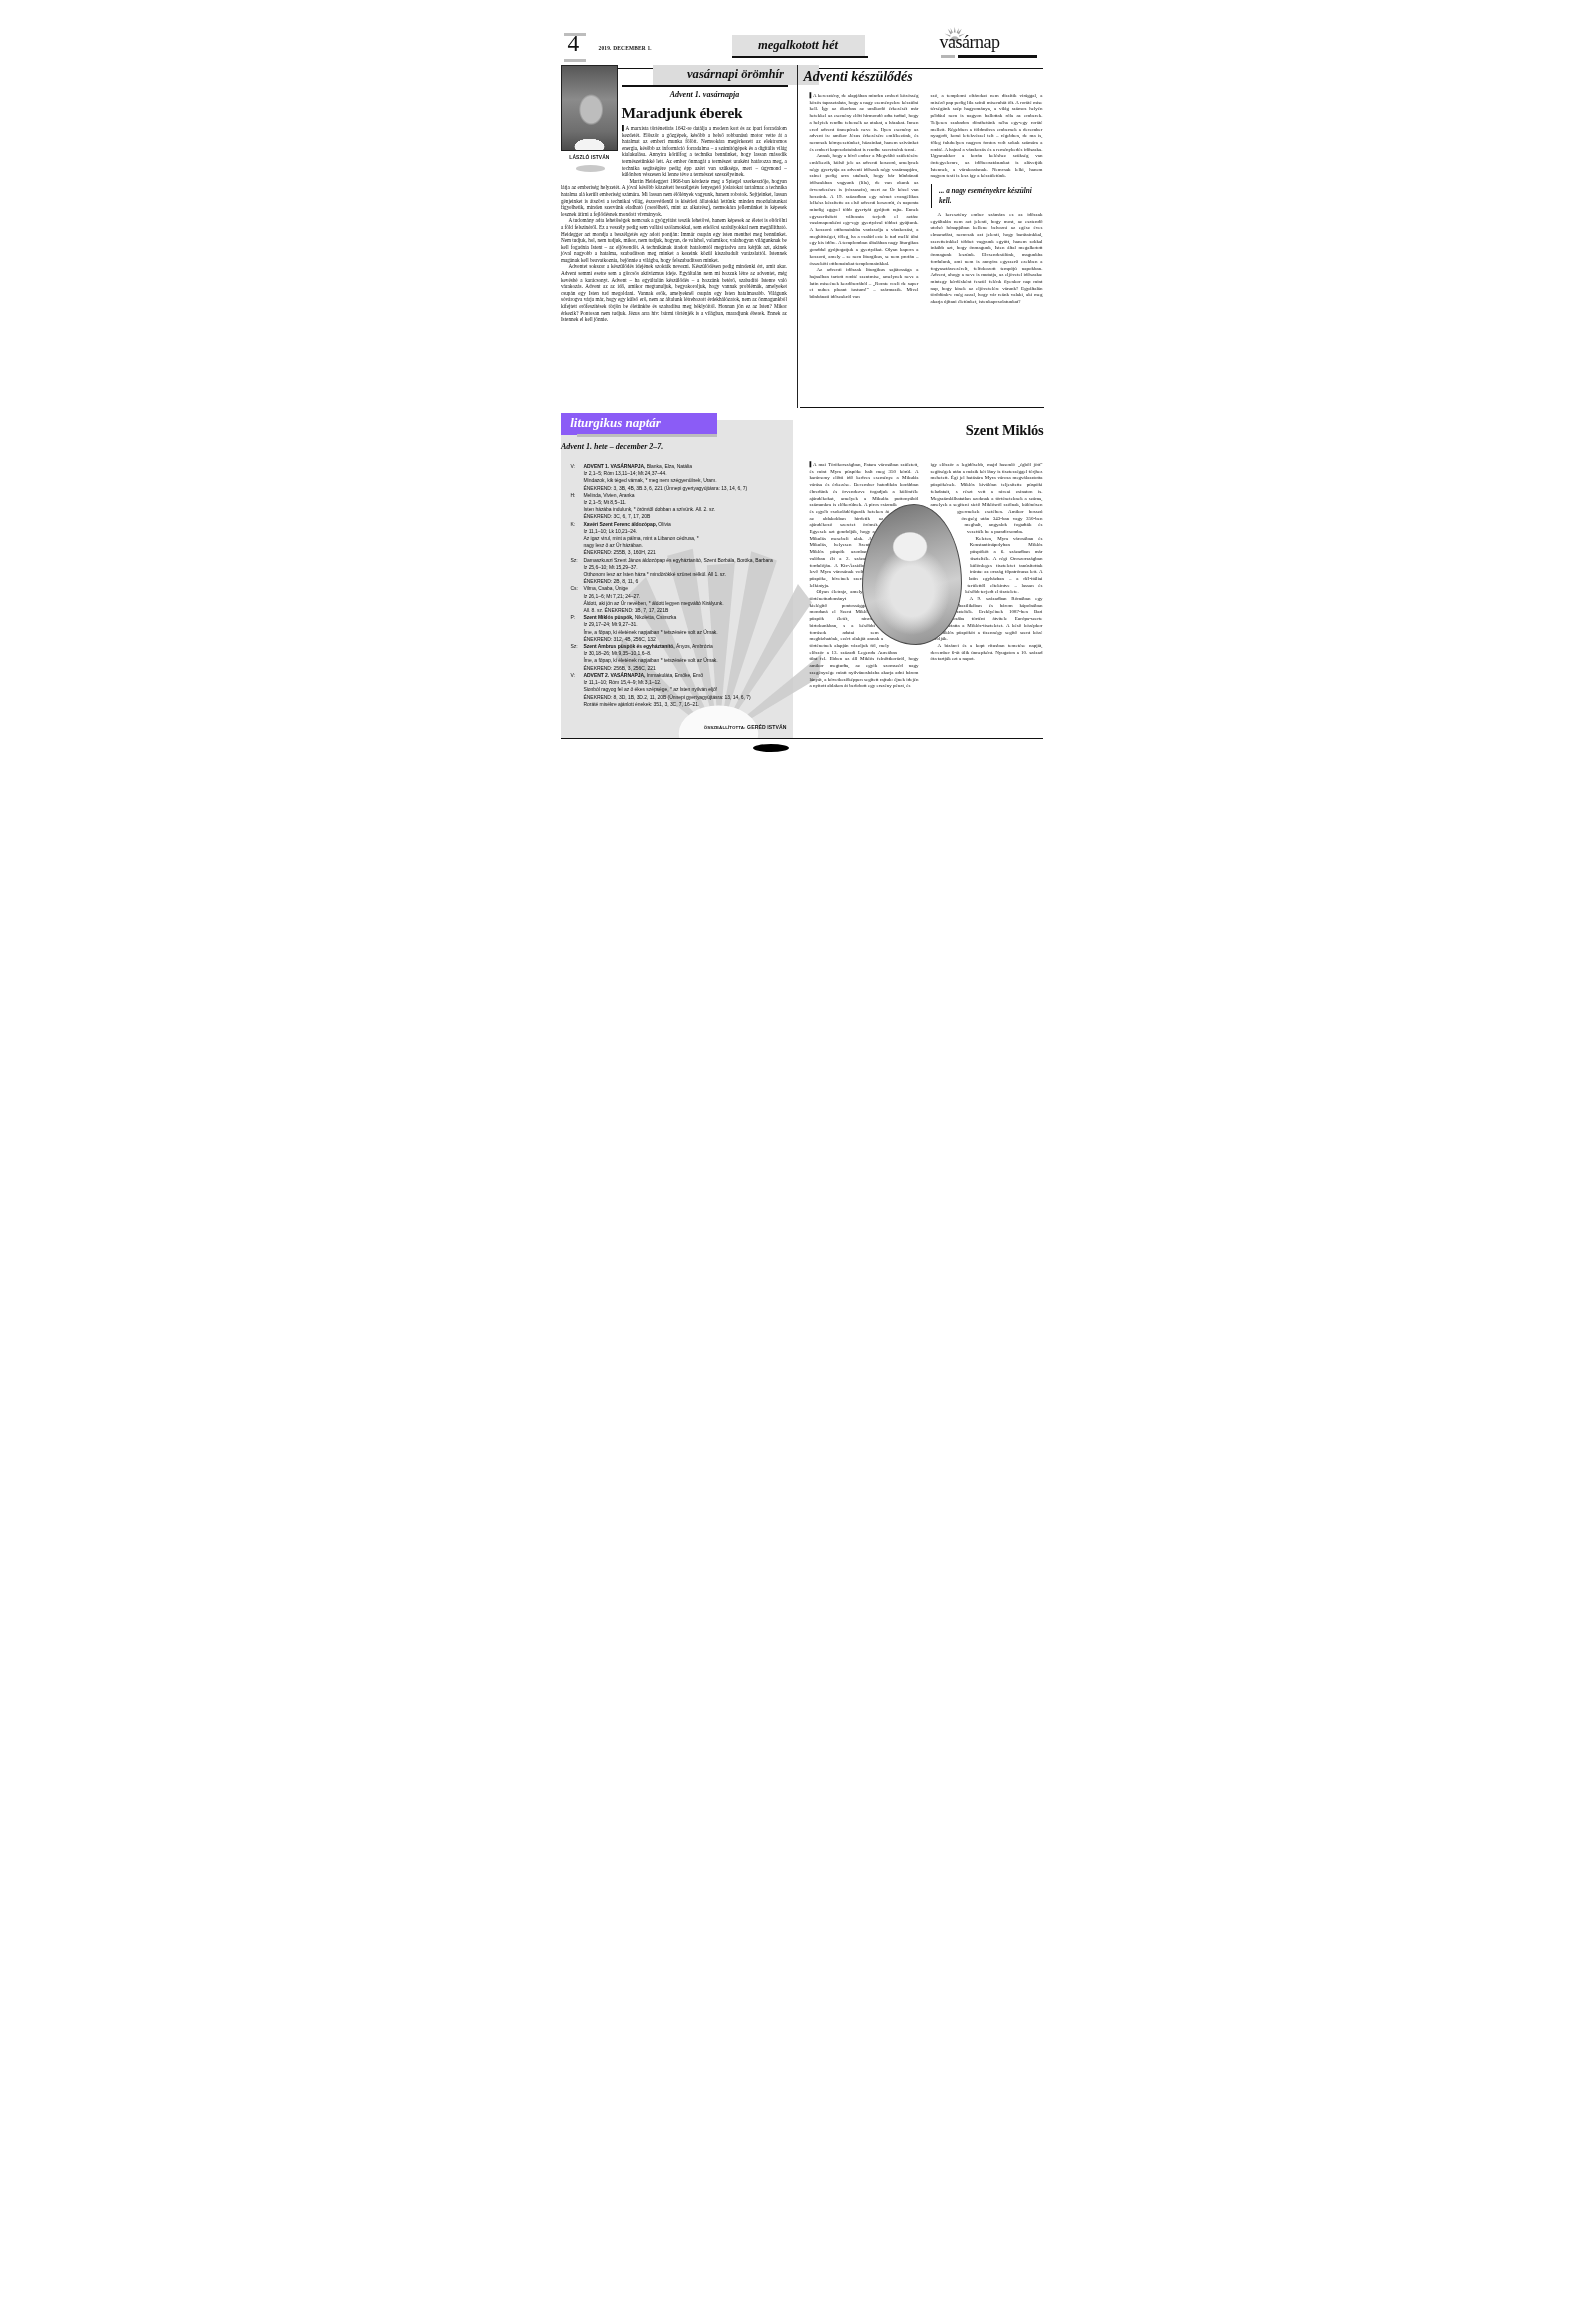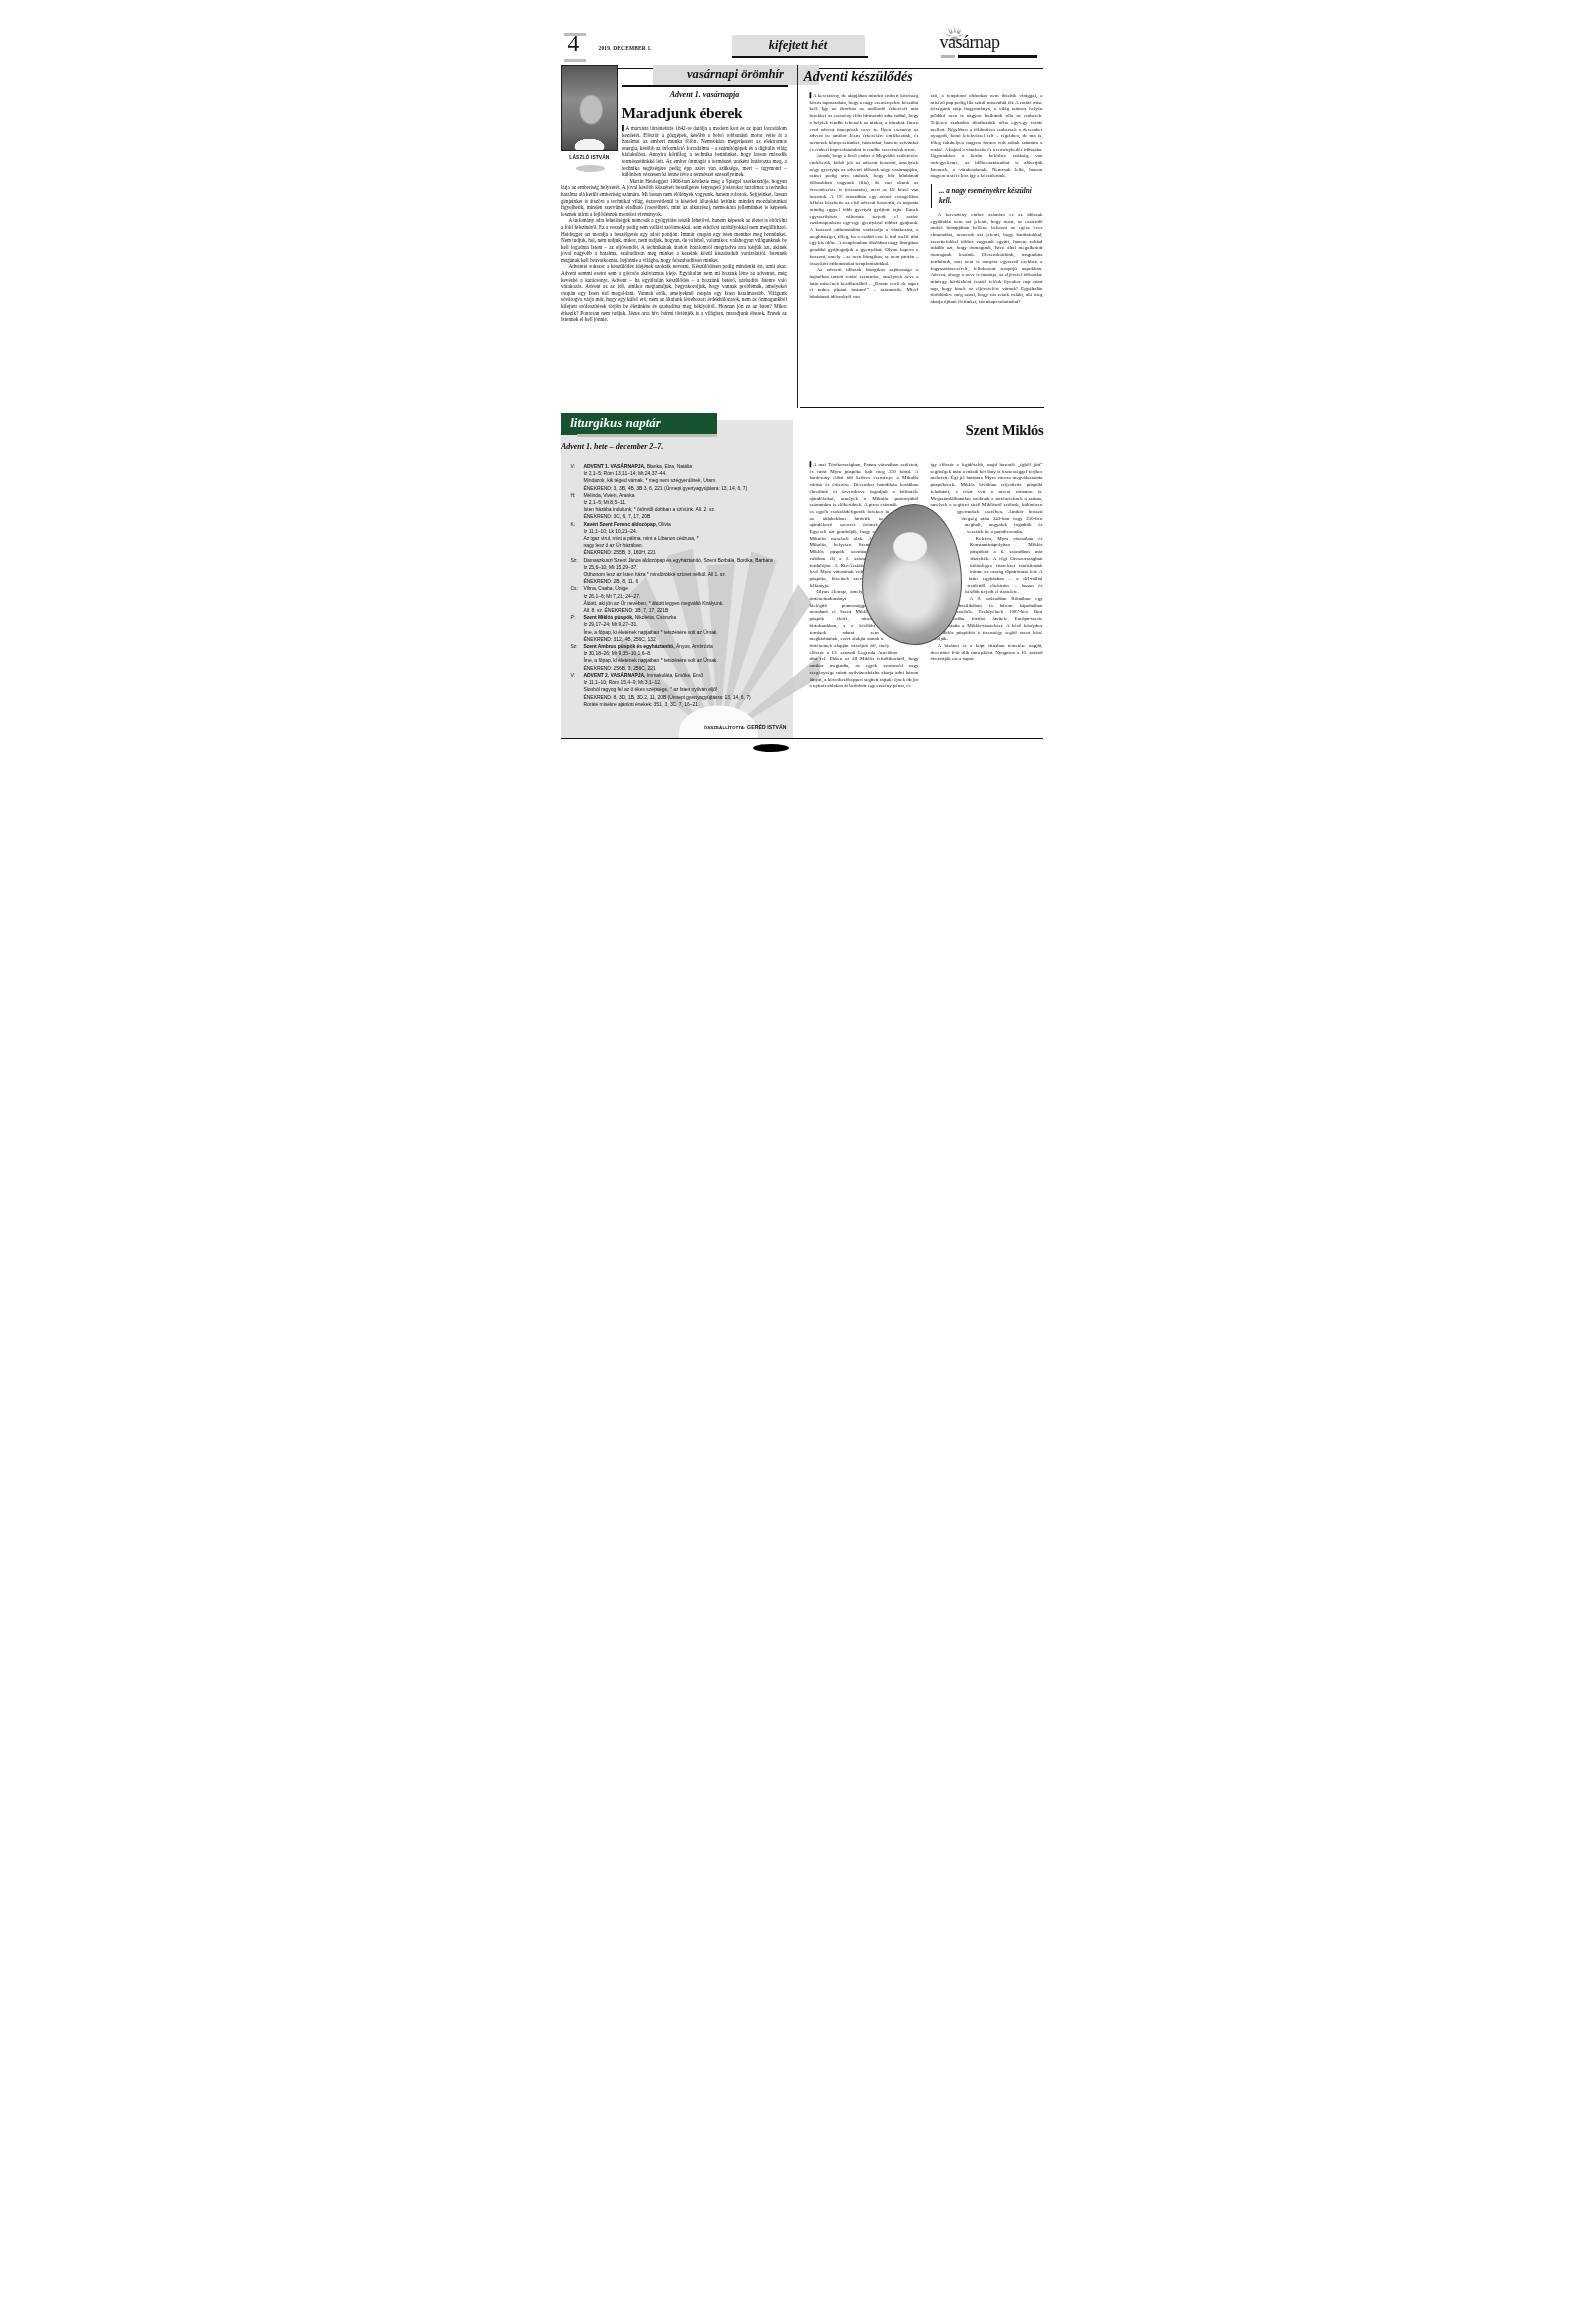--- a/index.html
+++ b/index.html
@@ -58,21 +58,21 @@
   #advcols .col1{width:109px;margin-right:12px;}
   #advcols .col2{width:112px;}
   .col p{margin:0;}
   .col p + p, .col .indent{text-indent:7px;}
   #quotebox{border-left:1.4px solid #111;padding:1.9px 0 1.9px 7.5px;margin:4.2px 0 3.7px 0;
             font-style:italic;font-weight:700;font-size:7.2px;line-height:1.4;text-align:left;}
 
   
   #napanel{position:absolute;left:29.4px;top:420px;width:232px;height:319px;background:#e4e4e4;}
   #naburst{position:absolute;left:79px;top:537px;width:215px;height:206px;opacity:.85;}
-  #nabox{position:absolute;left:29.4px;top:413px;width:156px;height:21.5px;background:#14532d;color:#fff;
+  #nabox{position:absolute;left:29.4px;top:413px;width:156px;height:21.5px;background:#8b5cf6;color:#fff;
          font-style:italic;font-weight:700;font-size:13px;line-height:20.6px;padding-left:9.3px;}
   #nashadow{position:absolute;left:45px;top:434px;width:140px;height:2.8px;background:#bdbdbd;}
   #nasub{position:absolute;left:29.4px;top:442px;width:232px;text-align:left;
          font-style:italic;font-weight:700;font-size:8px;}
   #callist{position:absolute;left:39px;top:463px;width:216px;
            font-family:"Liberation Sans","DejaVu Sans",sans-serif;font-size:5px;line-height:7.2px;
            letter-spacing:-0.05px;}
   .cal-entry{position:relative;}
   .cal-first{padding-left:13px;}
   .cal-day{position:absolute;left:0;}
@@ -100,21 +100,21 @@
 </style>
 </head>
 <body>
 
 <div id="page" data-name="newspaper-page">
 
   <div class="pgbar" id="pgbar1" data-name="page-number-rule-top"></div>
   <div id="pgnum" data-name="page-number">4</div>
   <div class="pgbar" id="pgbar2" data-name="page-number-rule-bottom"></div>
   <div id="hdate" data-name="issue-date">2019. DECEMBER 1.</div>
-  <div id="secbox" data-name="section-title">kifejtett hét</div>
+  <div id="secbox" data-name="section-title">megalkotott hét</div>
   <div id="secbar" data-name="section-underline"></div>
   <div id="brand" data-name="masthead">
     <svg id="brandsun" data-name="sun-icon" width="21.5" height="14" viewBox="0 0 46 30">
       <g fill="#9d9d9d">
         <polygon points="23,0 25,12 21,12"></polygon>
           <polygon points="8,4 17,13 14,16"></polygon>
           <polygon points="38,4 29,13 32,16"></polygon>
         <polygon points="1,14 14,18 13,21"></polygon>
           <polygon points="45,14 32,18 33,21"></polygon>
         <polygon points="14,2 19,12 16,14"></polygon>

